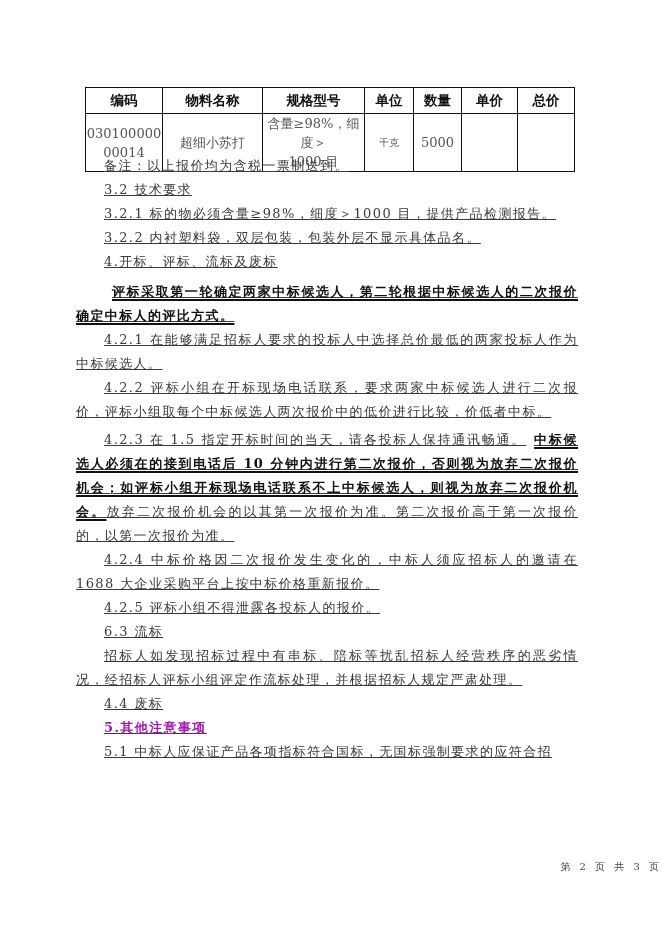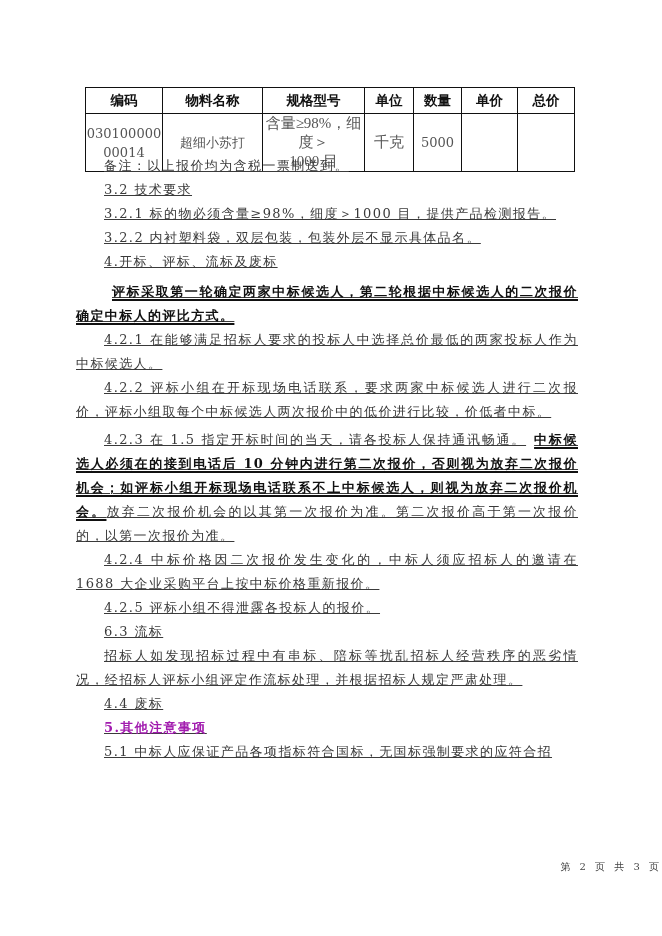--- a/index.html
+++ b/index.html
@@ -12,21 +12,21 @@
   table.items {
     position: absolute; left: 85px; top: 87px;
     border-collapse: collapse; width: 490px;
     font-size: 13px;
   }
   table.items th, table.items td {
     border: 1.5px solid #111111; text-align: center; padding: 0;
   }
   table.items th { height: 25px; font-weight: bold; color: #111; font-size: 13.5px; }
   table.items td { height: 38px; color: #555; line-height: 19px; }
-  td.spec { font-size: 15px; line-height: 17px; font-family: Liberation Serif, serif; }
+  td.spec { font-size: 13px; line-height: 17px; }
   .body-text {
     position: absolute; left: 76px; top: 154px; width: 502px;
     font-size: 13px; line-height: 24px; color: #3a3a3a; text-decoration: underline;
   }
   .p { margin: 0; text-align: justify; text-justify: inter-character; letter-spacing: 1.4px; }
   .ind1 { padding-left: 28px; }
   .ind2 { text-indent: 28px; }
   .b { font-weight: bold; color: #111; }
   .u { text-decoration: underline; text-decoration-thickness: 1.5px; text-underline-offset: 3px; margin-left: 8px; }
   .heading5 { font-weight: bold; color: #a21caf; }
@@ -56,21 +56,21 @@
       <tr>
         <td>
           <div>030100000</div>
           <div>00014</div>
         </td>
         <td>超细小苏打</td>
         <td class="spec">
           <div>含量≥98%，细度＞</div>
           <div>1000 目</div>
         </td>
-        <td style="font-size:15px">千克</td>
+        <td style="font-size:10px">千克</td>
         <td>5000</td>
         <td></td>
         <td></td>
       </tr>
     </tbody>
   </table>
 
   <div class="body-text">
     <p class="p ind1">备注：以上报价均为含税一票制送到。</p>
     <p class="p ind1">3.2 技术要求</p>

